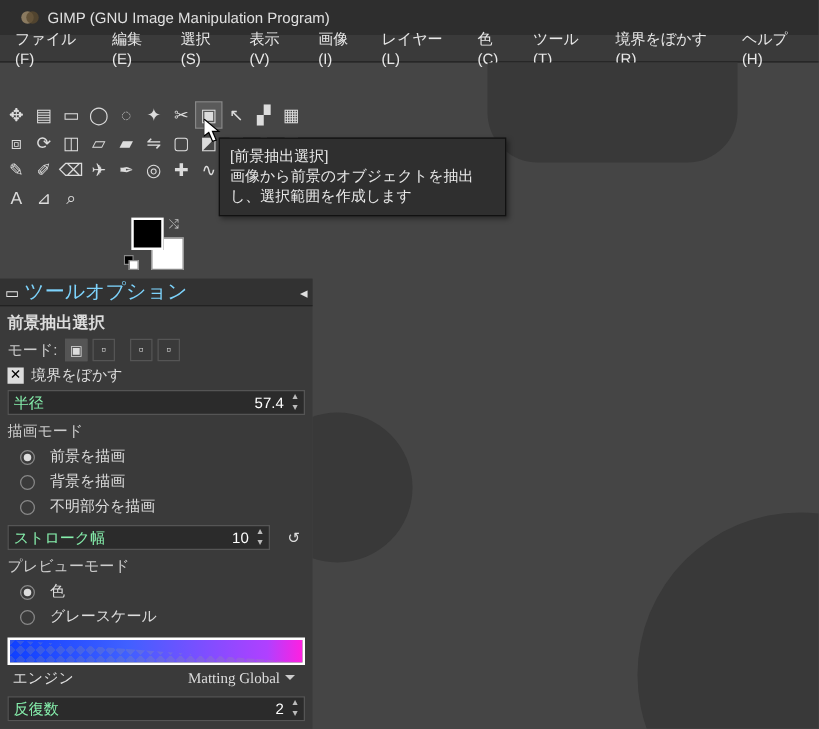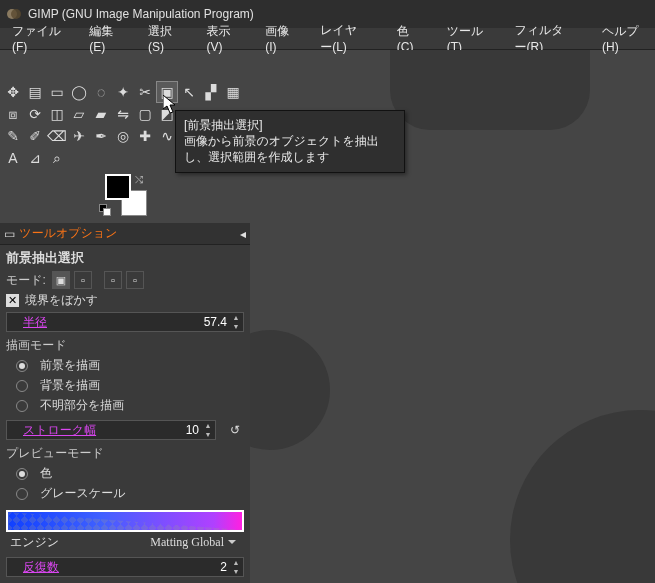--- a/index.html
+++ b/index.html
@@ -9,35 +9,35 @@
     font-family: "Segoe UI", Tahoma, sans-serif;
     font-size: 12px;
     color: #e0e0e0;
     position: relative;
   }
   .titlebar {
     height: 28px;
     background: #2e2e2e;
     display: flex;
     align-items: center;
-    padding-left: 6px;
+    padding-left: 16px;
     gap: 6px;
     text-align: center;
   }
   .title-icon {
     width: 16px; height: 16px;
     display: inline-flex; align-items: center; justify-content: center;
   }
   .menubar {
     height: 22px;
     background: #3a3a3a;
     display: flex;
     align-items: center;
     padding: 0 4px;
-    gap: 12px;
+    gap: 2px;
     border-bottom: 1px solid #222;
   }
   .menu-item {
     padding: 2px 8px;
     font-size: 12px;
     color: #e8e8e8;
     cursor: default;
   }
   .toolgrid {
     display: flex;
@@ -80,38 +80,38 @@
     width: 250px;
     background: #3a3a3a;
   }
   .panel-tab {
     display:flex; align-items:center;
     height:22px;
     background:#323232;
     padding:0 4px;
     border-bottom:1px solid #222;
   }
-  .panel-tab .tlabel { font-size:12px; color:#f97316; margin-left:4px;}
+  .panel-tab .tlabel { font-size:16px; color:#7dd3fc; margin-left:4px;}
   .panel-tab .config { margin-left:auto; font-size:12px;}
   .opt-body { padding:4px 6px 10px 6px; font-size:12px; color:#ddd;}
   .opt-title { font-weight:bold; font-size:13px; margin-bottom:4px;}
   .row { display:flex; align-items:center; gap:6px; margin:3px 0;}
   .row-label { color:#ccc; }
   .modes { display:flex; gap:4px;}
   .mode-btn { width:18px;height:18px; border:1px solid #555; display:flex;align-items:center;justify-content:center; font-size:11px;}
   .mode-btn.active{ background:#555; }
   .chk { width:13px;height:13px; background:#ddd; display:inline-flex;align-items:center;justify-content:center; color:#000; font-size:11px; line-height:1;}
   .sliderrow {
     display:flex; align-items:center;
     background:#2b2b2b;
     border:1px solid #555;
     height:20px;
     position:relative;
   }
-  .sliderrow .lab { position:absolute; left:16px; color:#d946ef;text-decoration:underline;}
+  .sliderrow .lab { position:absolute; left:4px; color:#86efac;}
   .sliderrow .val { margin-left:auto; padding-right:16px; color:#fff;}
   .sliderrow .spin { position:absolute; right:0; top:0; bottom:0; width:14px; display:flex; flex-direction:column;}
   .sliderrow .spin .s{flex:1; font-size:7px; display:flex;align-items:center;justify-content:center; color:#bbb;}
   .reset-btn { width:18px;height:18px; margin-left:4px; display:flex;align-items:center;justify-content:center;}
   .section-heading { margin-top:5px; margin-bottom:2px; color:#ccc;}
   .radio { width:12px;height:12px; border:1px solid #888; border-radius:50%; margin-right:6px; position:relative;}
   .radio.on::after{content:""; position:absolute; left:2px;top:2px;width:6px;height:6px;background:#ddd;border-radius:50%;}
 
   .gradient-preview {
     height:22px; margin-top:8px;
@@ -184,21 +184,21 @@
 
 <div class="menubar">
   <span class="menu-item">ファイル(F)</span>
   <span class="menu-item">編集(E)</span>
   <span class="menu-item">選択(S)</span>
   <span class="menu-item">表示(V)</span>
   <span class="menu-item">画像(I)</span>
   <span class="menu-item">レイヤー(L)</span>
   <span class="menu-item">色(C)</span>
   <span class="menu-item">ツール(T)</span>
-  <span class="menu-item">フィルター(R)</span>
+  <span class="menu-item">境界をぼかす(R)</span>
   <span class="menu-item">ヘルプ(H)</span>
 </div>
 
 <div class="toolgrid" id="toolgrid">
     <div class="tbtn">✥</div>
     <div class="tbtn">▤</div>
     <div class="tbtn">▭</div>
     <div class="tbtn">◯</div>
     <div class="tbtn">◌</div>
     <div class="tbtn">✦</div>

